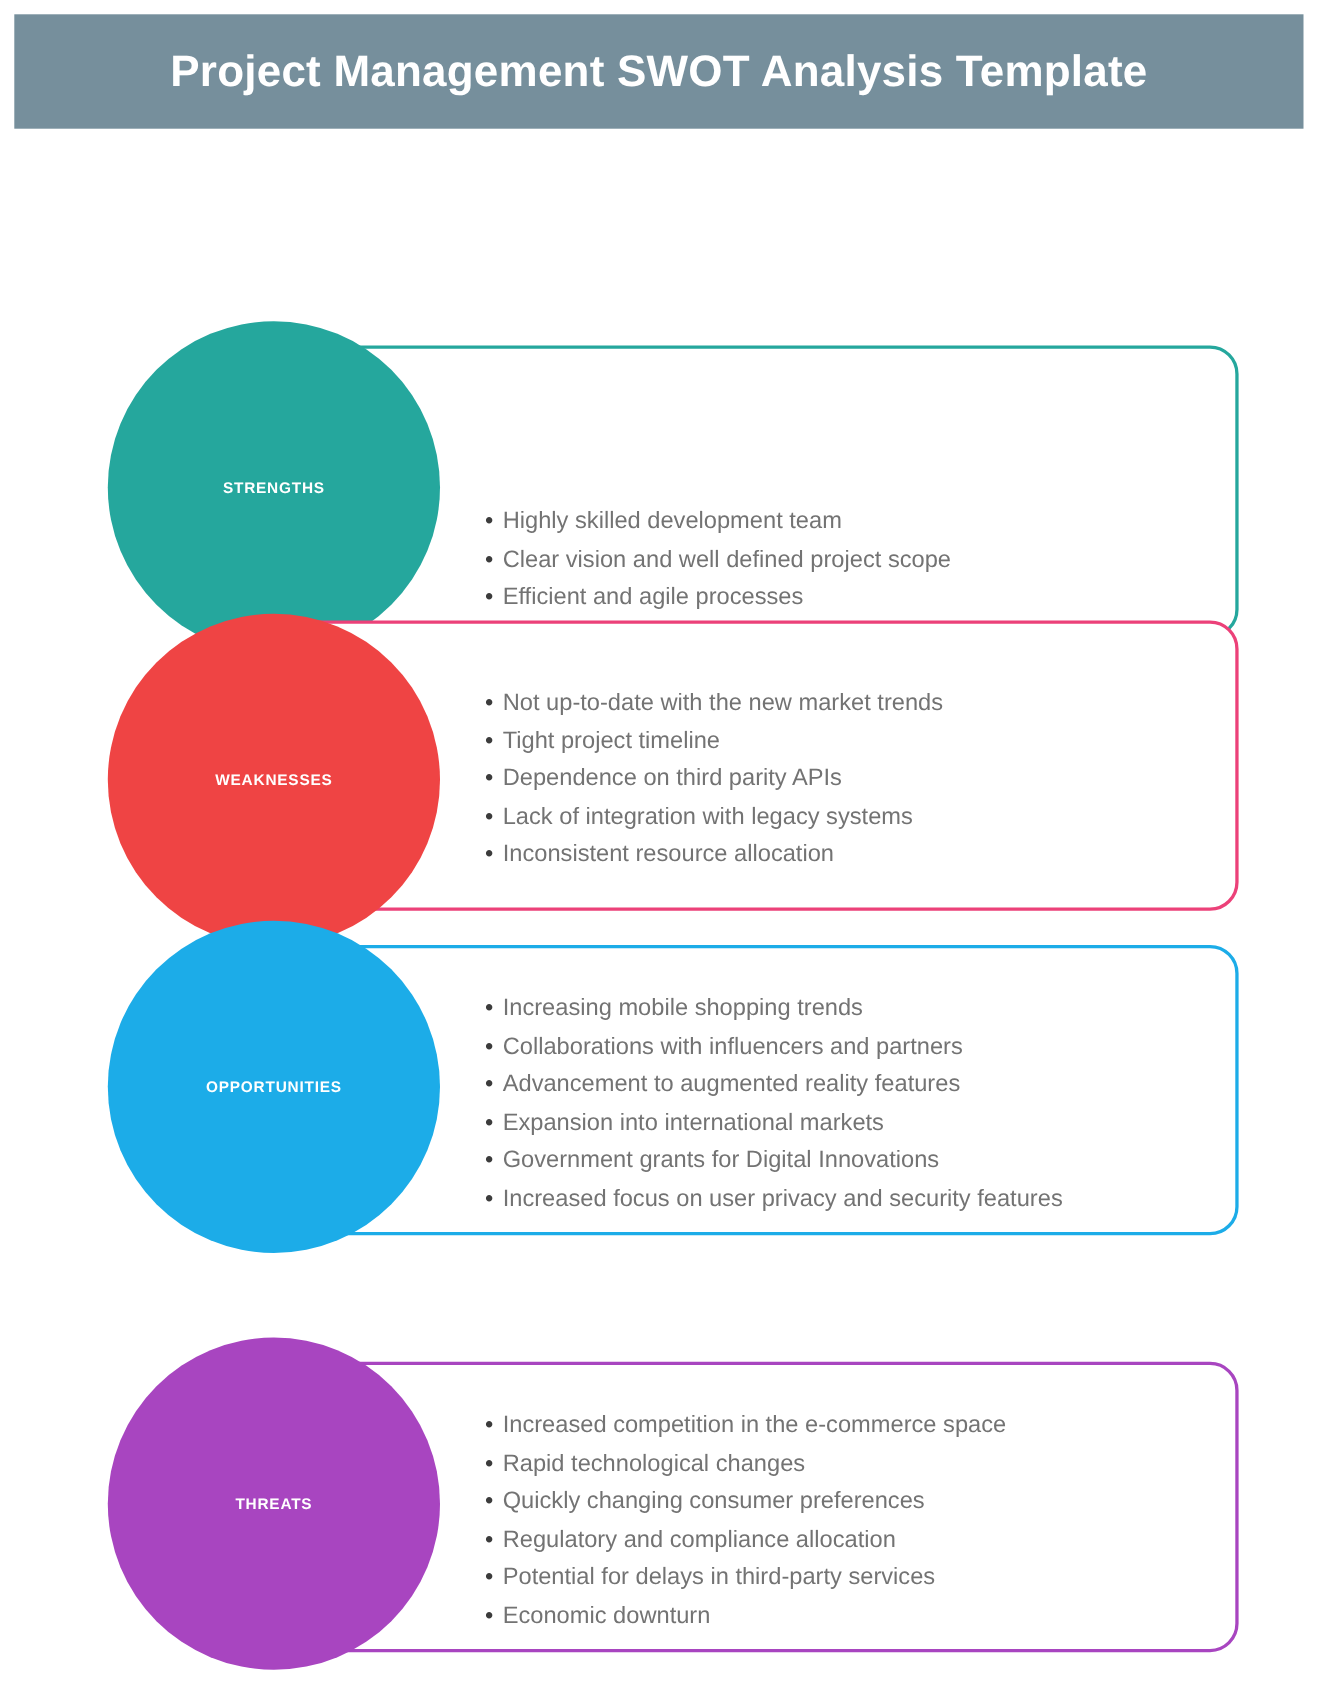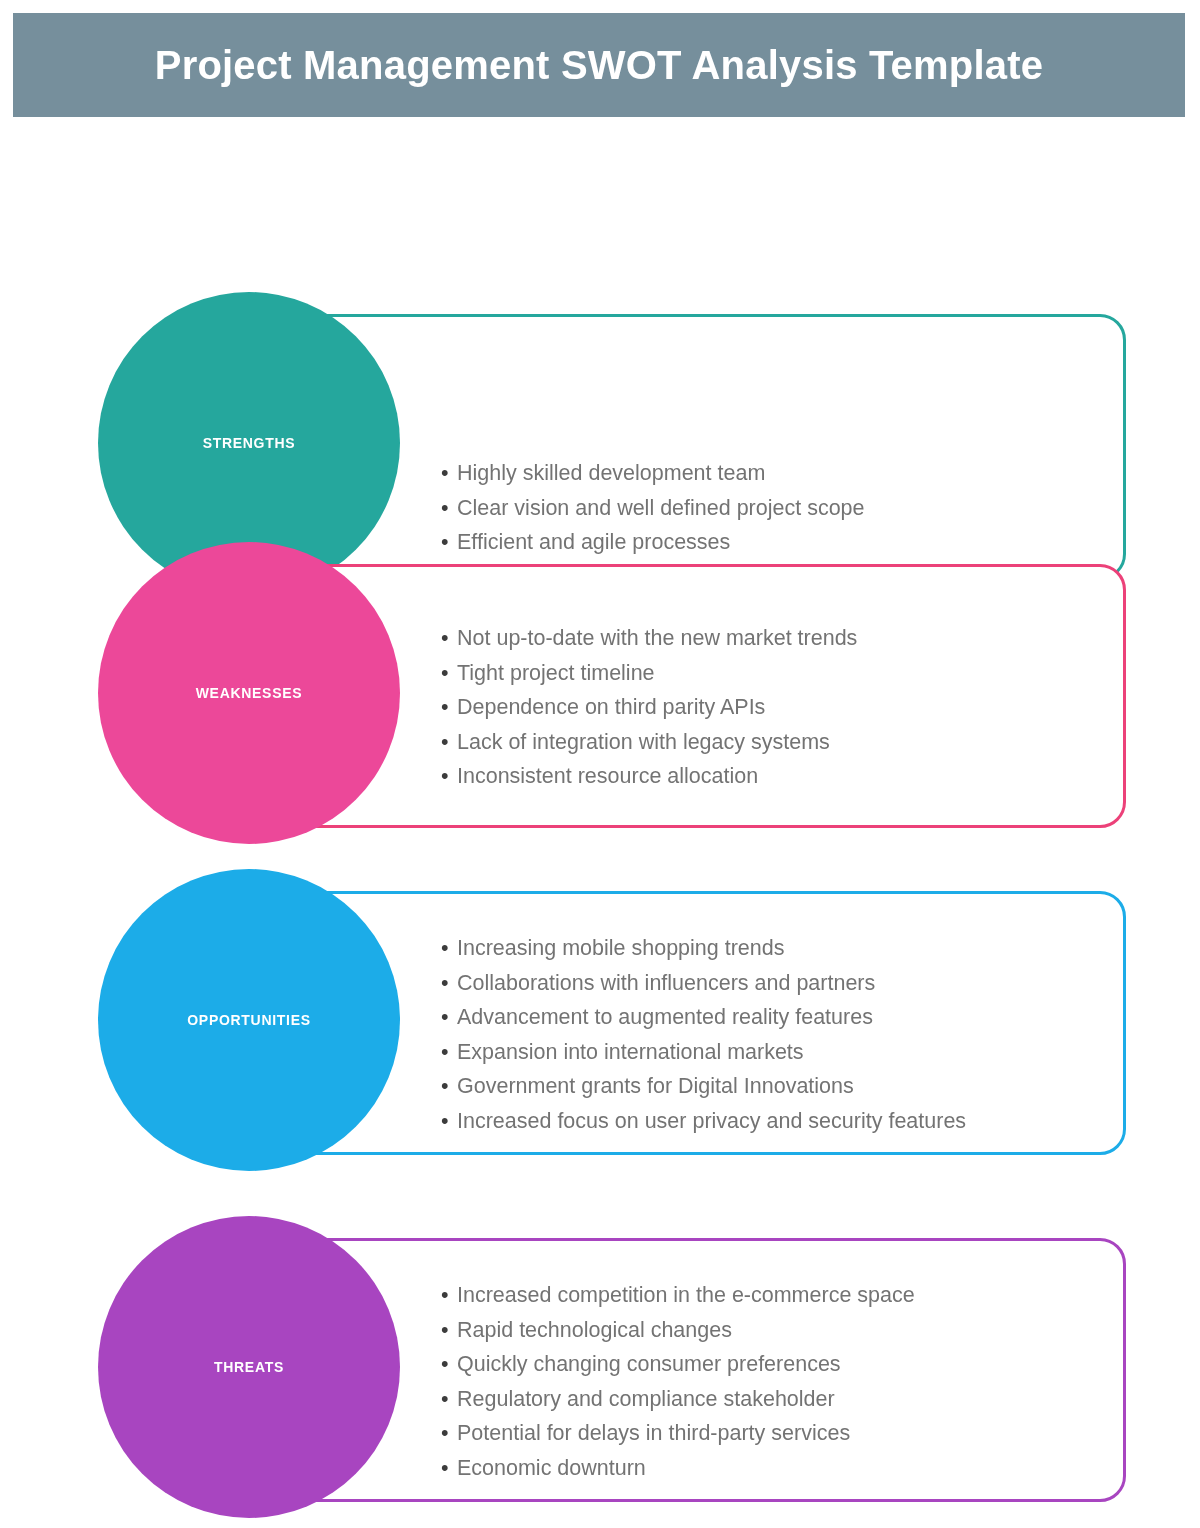--- a/index.html
+++ b/index.html
@@ -106,25 +106,25 @@
 
   
   #row-strengths { top: 88px; height: 385px; }
   #row-strengths .content-box { top: 109px; height: 266px; border-color: #25a79d; }
   #row-strengths .circle      { top: 87px; background: #25a79d; }
   #row-strengths .bullet-list { top: 139px; }
 
   
   #row-weaknesses { top: 425px; height: 385px; }
   #row-weaknesses .content-box { top: 22px; height: 264px; border-color: #ec4179; }
-  #row-weaknesses .circle      { top: 0px; background: #ec4899; }
+  #row-weaknesses .circle      { top: 16px; background: #ef4444; }
   #row-weaknesses .bullet-list { top: 54px; }
 
   
-  #row-opportunities { top: 752px; height: 385px; }
+  #row-opportunities { top: 720px; height: 385px; }
   #row-opportunities .content-box { top: 22px; height: 264px; border-color: #1cace8; }
   #row-opportunities .circle      { top: 0px; background: #1cace8; }
   #row-opportunities .bullet-list { top: 37px; }
 
   
   #row-threats { top: 1099px; height: 400px; }
   #row-threats .content-box { top: 22px; height: 264px; border-color: #a845c0; }
   #row-threats .circle      { top: 0px; background: #a845c0; }
   #row-threats .bullet-list { top: 37px; }
 </style>
@@ -182,21 +182,21 @@
       <span class="circle-label">OPPORTUNITIES</span>
     </div>
   </div>
 
   <div class="swot-row" id="row-threats">
     <div class="content-box">
       <ul class="bullet-list">
         <li class="bullet-item">Increased competition in the e-commerce space</li>
         <li class="bullet-item">Rapid technological changes</li>
         <li class="bullet-item">Quickly changing consumer preferences</li>
-        <li class="bullet-item">Regulatory and compliance stakeholder</li>
+        <li class="bullet-item">Regulatory and compliance allocation</li>
         <li class="bullet-item">Potential for delays in third-party services</li>
         <li class="bullet-item">Economic downturn</li>
       </ul>
     </div>
     <div class="circle">
       <span class="circle-label">THREATS</span>
     </div>
   </div>
 
 </div>

